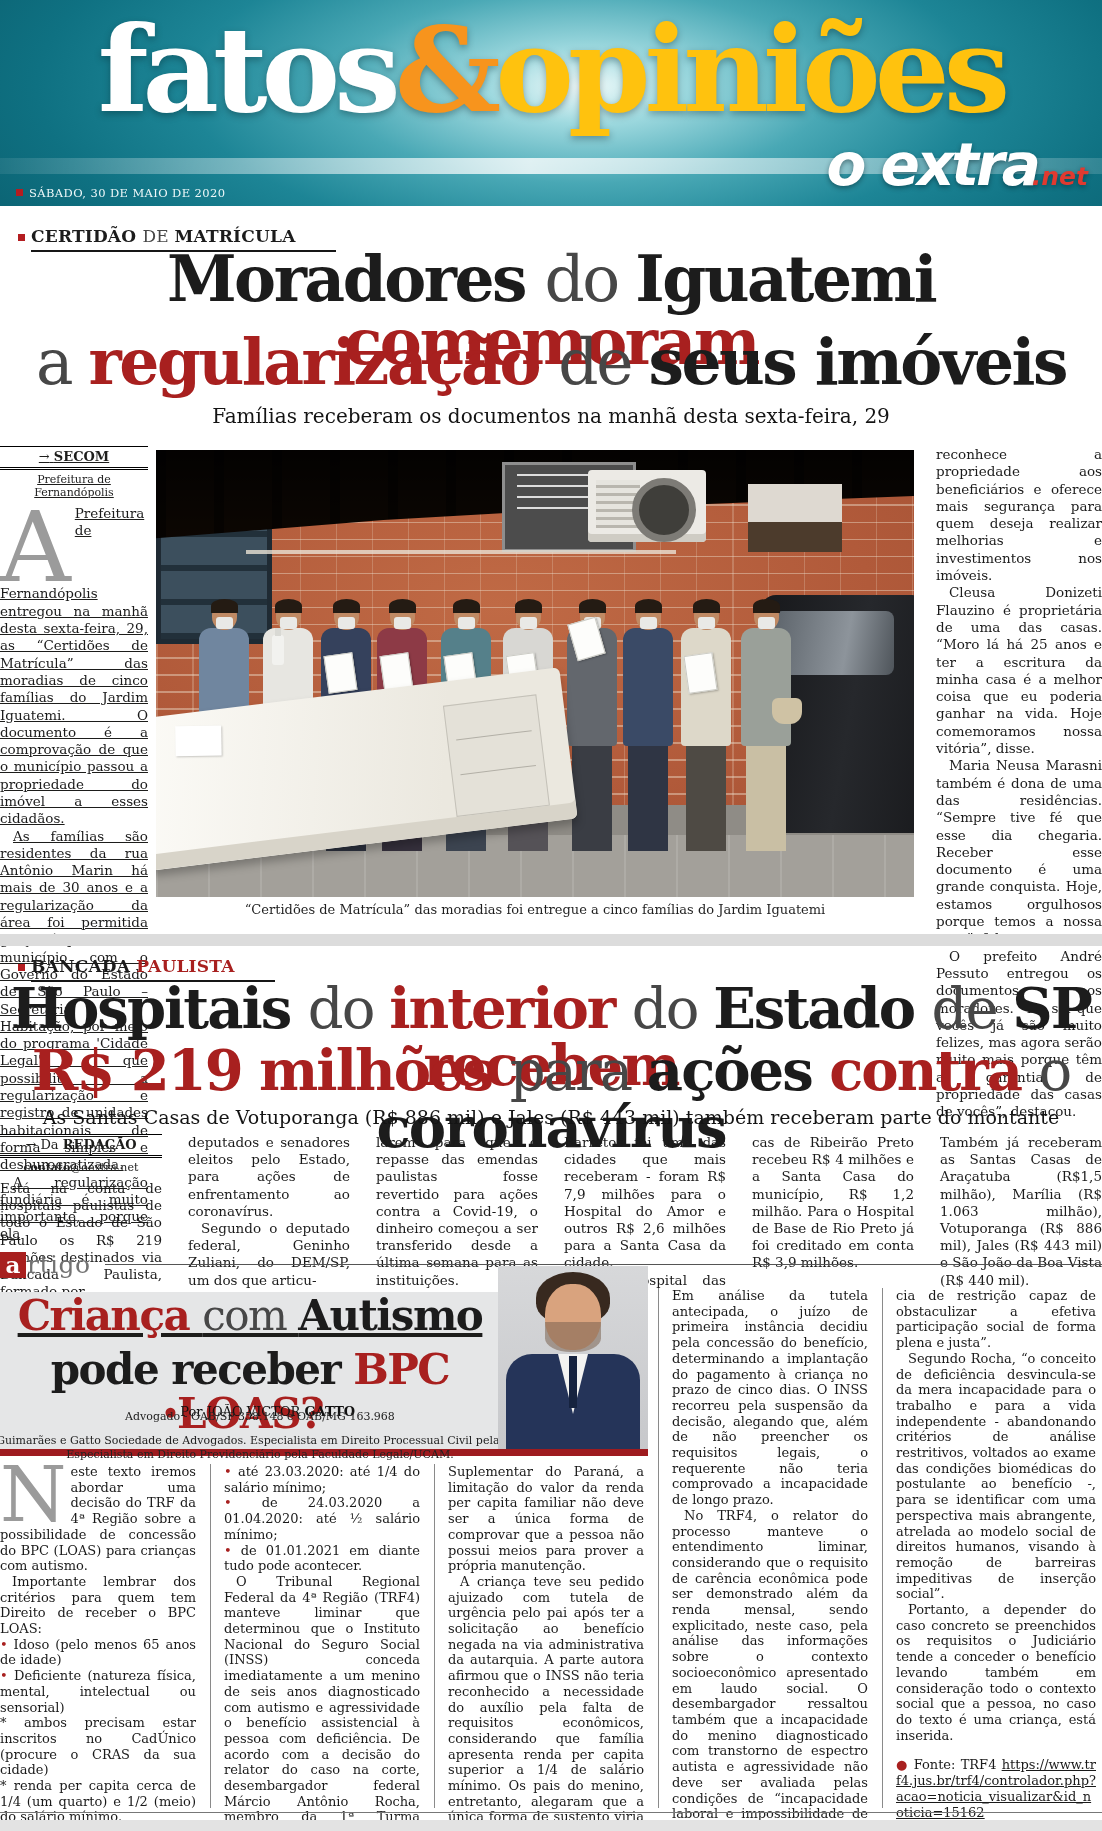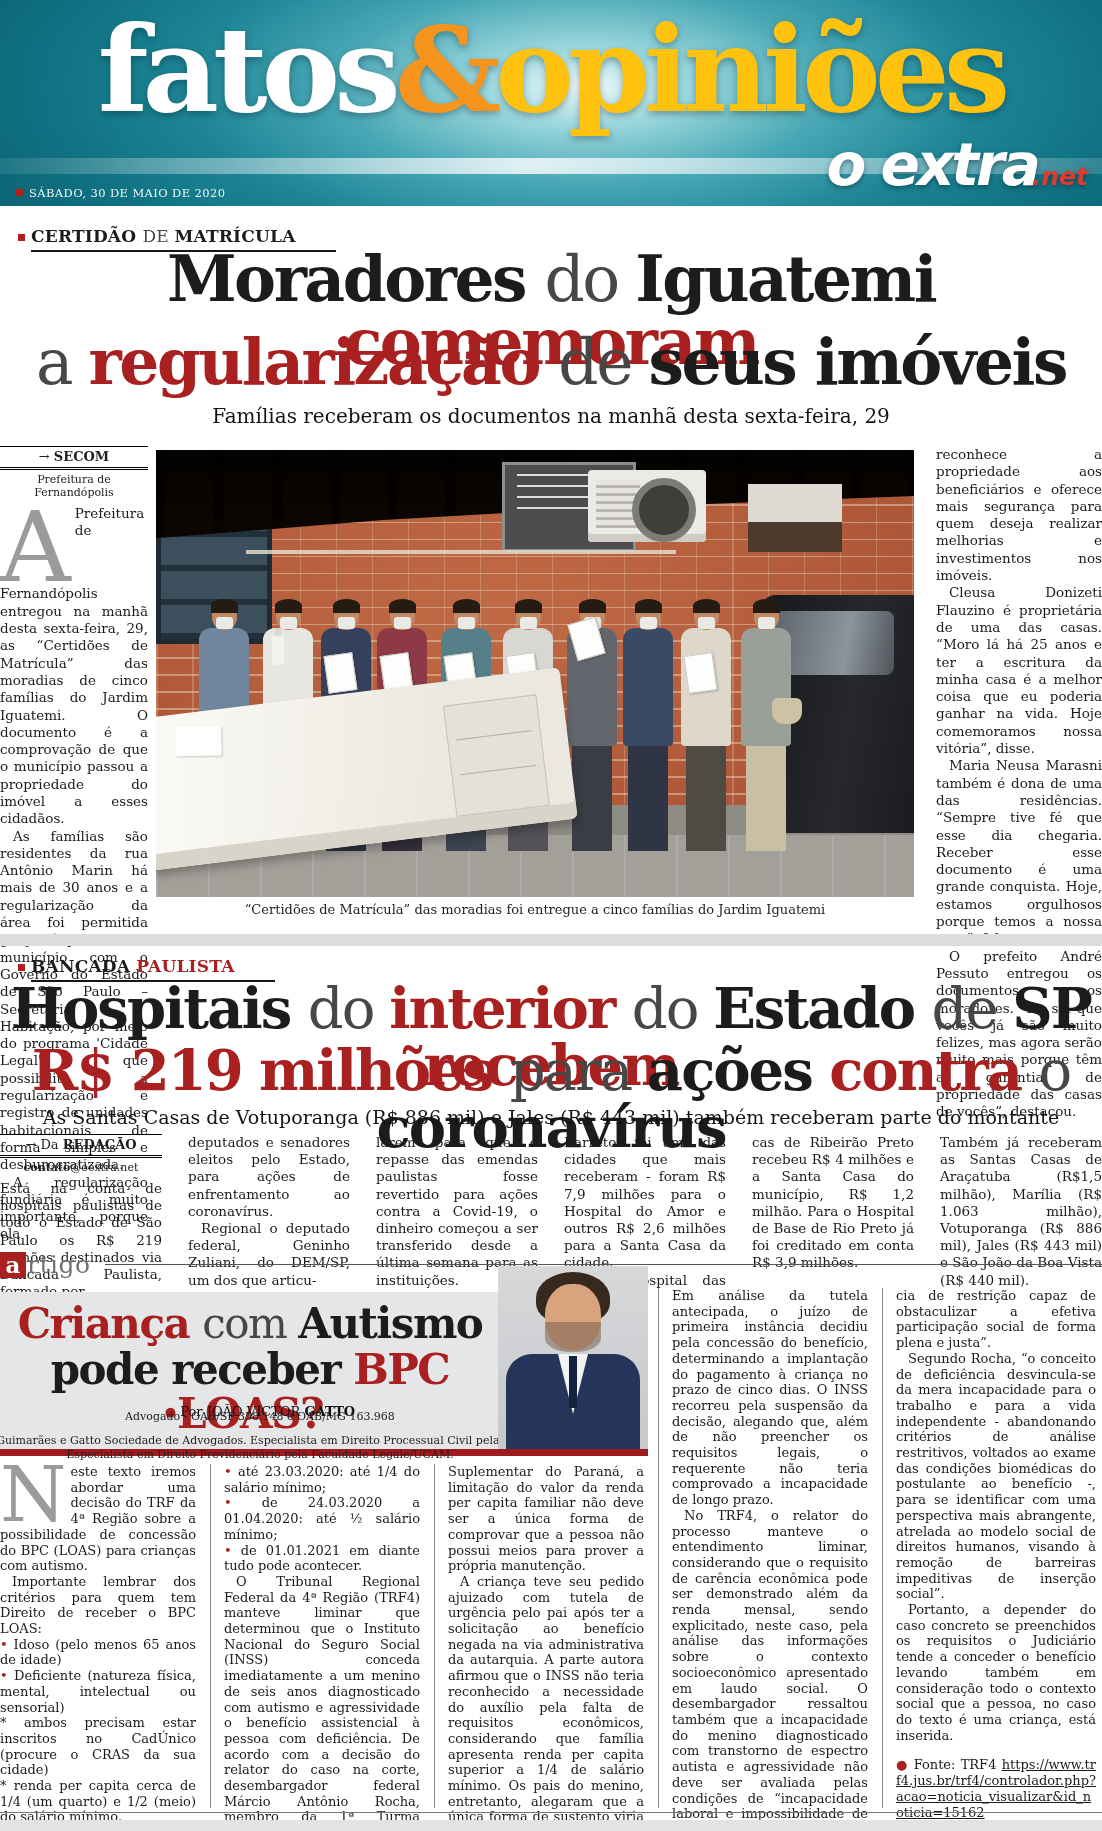--- a/index.html
+++ b/index.html
@@ -33,21 +33,21 @@
           font-size:13px;padding:2px 0 3px;}
   .byline .nm{font-weight:bold;}
   .byline-sub{text-align:center;font-size:11px;color:#222;margin-top:3px;}
   .bodytext{font-size:13.5px;line-height:17.3px;text-align:justify;color:#1b1b1b;}
   .bodytext p{margin:0;text-indent:13px;}
   .bodytext p.noind,.bodytext p:first-child{text-indent:0;}
   .dropcap{float:left;color:#9b9b9b;font-weight:normal;}
   .band{left:0;width:1102px;height:12px;background:#dcdcdc;}
 
   
-  .a1-left{left:0;top:446px;width:148px;}
+  .a1-left{left:0;top:446px;width:148px;text-decoration:underline;}
   .a1-right{left:936px;top:446px;width:166px;}
   .a1-caption{left:156px;top:902px;width:758px;text-align:center;font-size:13px;color:#1f1f1f;}
 
   
   .photo{left:156px;top:450px;width:758px;height:447px;overflow:hidden;
      background:
        repeating-linear-gradient(0deg, rgba(236,222,203,.45) 0 1.5px, transparent 1.5px 17px),
        repeating-linear-gradient(90deg, rgba(236,222,203,.25) 0 1.5px, transparent 1.5px 36px),
        radial-gradient(ellipse 90% 80% at 45% 35%, #c06a45 0%, #b15a3a 55%, #9e4e33 100%);}
   .eaves{left:0;top:0;width:758px;height:92px;
@@ -308,21 +308,21 @@
   <div class="abs a2cols">
     <div>
       <div class="byline"><span>→</span> <span>Da </span><span class="nm">REDAÇÃO</span></div>
       <div class="byline-sub email"><b>contato</b><span>@oextra.net</span></div>
       <div class="bodytext" style="margin-top:6px;">
           <p>Está na conta de hospitais paulistas de todo o Estado de São Paulo os R$ 219 milhões destinados via Bancada Paulista, formado por</p>
         </div>
     </div>
     <div class="bodytext">
         <p>deputados e senadores eleitos pelo Estado, para ações de enfrentamento ao coronavírus.</p>
-        <p>Regional o deputado federal, Geninho Zuliani, do DEM/SP, um dos que articu-</p>
+        <p>Segundo o deputado federal, Geninho Zuliani, do DEM/SP, um dos que articu-</p>
       </div>
     <div class="bodytext">
         <p>larem para que o repasse das emendas paulistas fosse revertido para ações contra a Covid-19, o dinheiro começou a ser transferido desde a última semana para as instituições.</p>
       </div>
     <div class="bodytext">
         <p>Barretos foi uma das cidades que mais receberam - foram R$ 7,9 milhões para o Hospital do Amor e outros R$ 2,6 milhões para a Santa Casa da cidade.</p>
         <p>Já o Hospital das Clíni-</p>
       </div>
     <div class="bodytext">
         <p>cas de Ribeirão Preto recebeu R$ 4 milhões e a Santa Casa do município, R$ 1,2 milhão. Para o Hospital de Base de Rio Preto já foi creditado em conta R$ 3,9 milhões.</p>
@@ -332,21 +332,21 @@
       </div>
   </div>
 
   <div class="abs artigo-tag">
     <span class="isq">a</span>
     <span class="rest">rtigo</span>
     <span class="rule"></span>
   </div>
 
   <div class="abs gbox">
-    <div class="ghead" style="top:10px;"><span class="seg-r">Criança </span><span class="seg-g">com </span><span class="seg-k">Autismo</span></div>
+    <div class="ghead" style="top:2px;text-decoration:underline;"><span class="seg-r">Criança </span><span class="seg-g">com </span><span class="seg-k">Autismo</span></div>
     <div class="ghead" style="top:56px;"><span class="seg-k">pode receber </span><span class="seg-r">BPC LOAS?</span></div>
     <div class="gby"><span class="blt">●</span> <span>Por JOÃO VICTOR </span><b>GATTO</b></div>
     <div class="gcred" style="top:118px;">Advogado - OAB/SP 358.148 e OAB/MG 163.968</div>
     <div class="gcred" style="top:142px;left:-60px;width:640px;">Sócio da Guimarães e Gatto Sociedade de Advogados. Especialista em Direito Processual Civil pela USP (FDRP). Especialista em Direito Previdenciário pela Faculdade Legale/UCAM.</div>
     <div class="manphoto">
       <span class="m-hair"></span>
       <span class="m-face"></span>
       <span class="m-beard"></span>
       <span class="m-suit"></span>
       <span class="m-shirt"></span>

